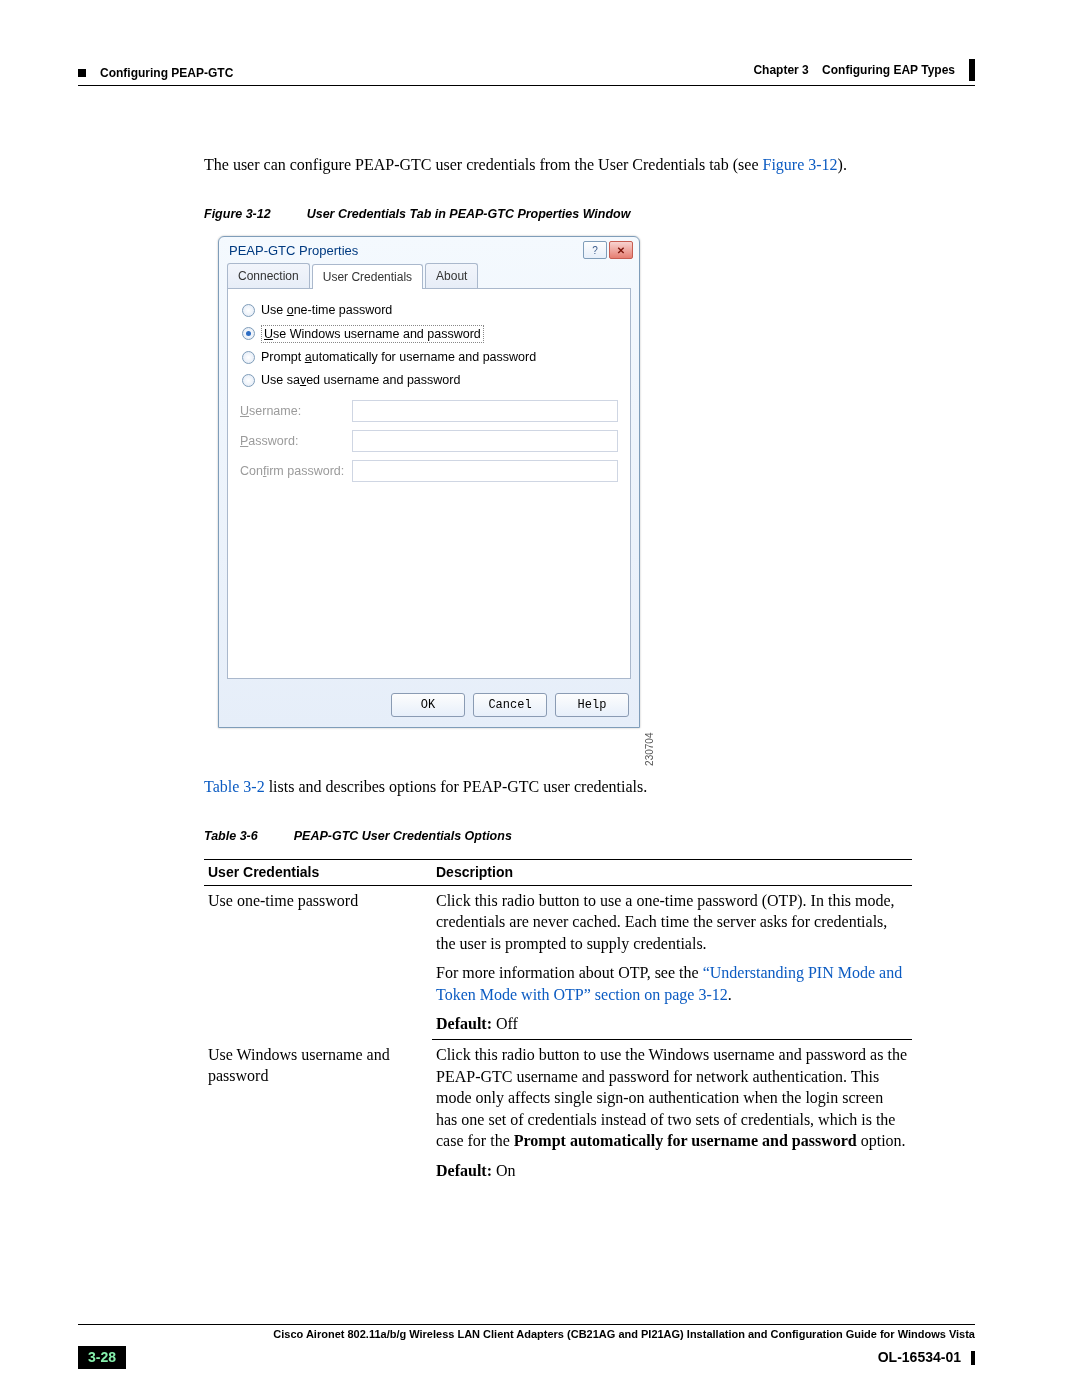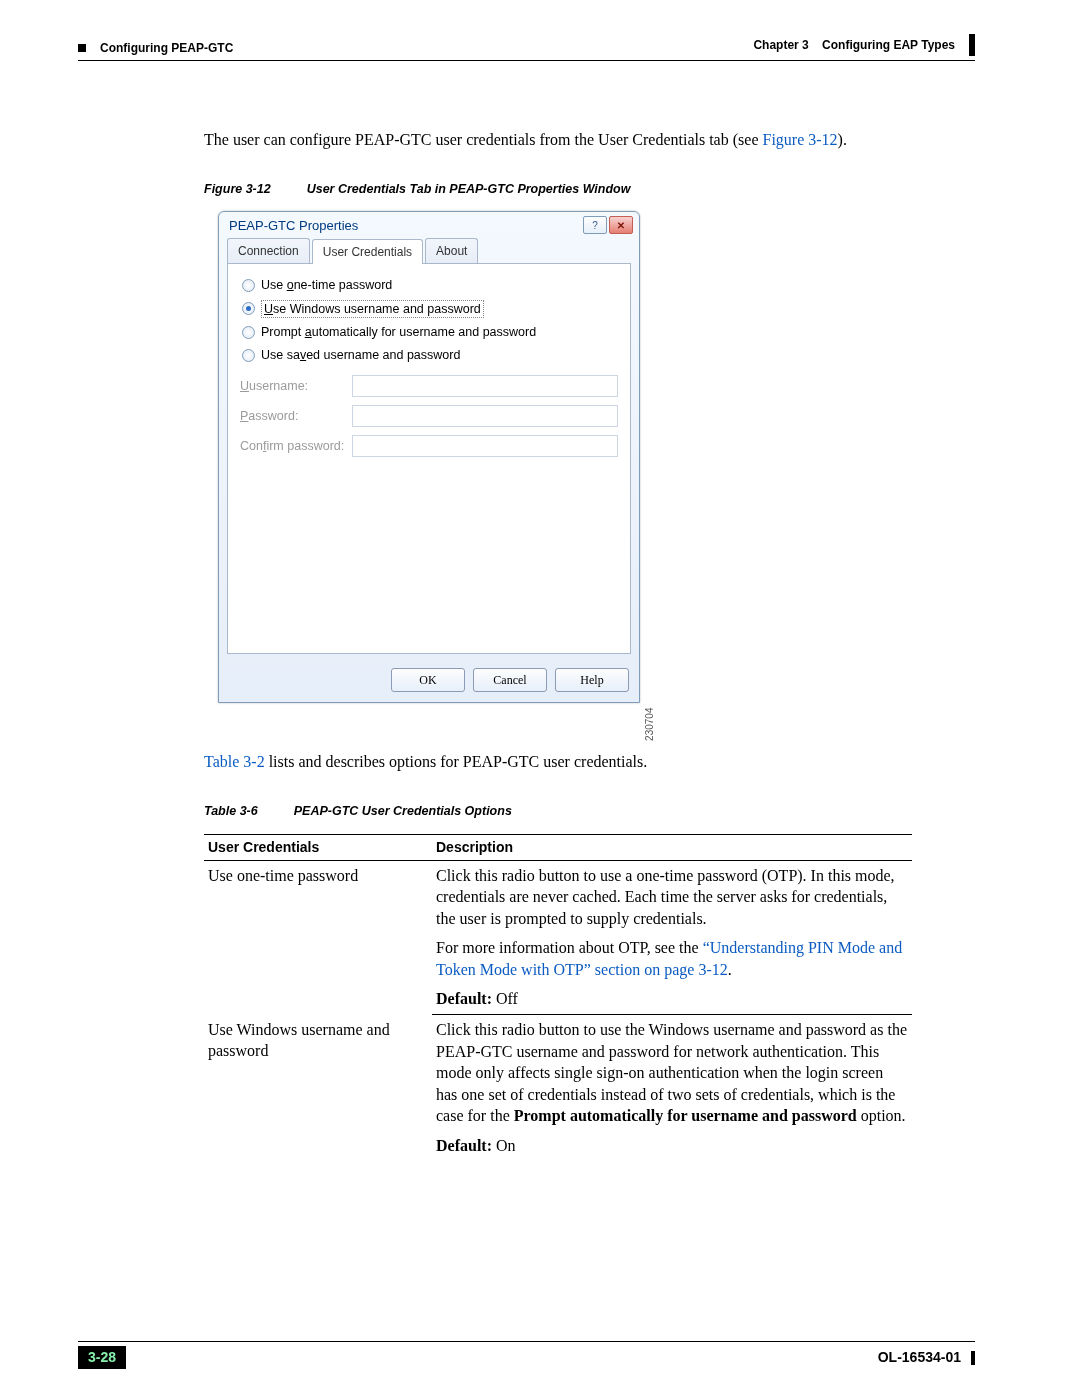--- a/index.html
+++ b/index.html
@@ -9,21 +9,21 @@
     background: #fff;
     margin: 0;
     padding: 0;
     line-height: 1.35;
   }
   .page {
     width: 1065px;
     height: 1397px;
     position: relative;
     box-sizing: border-box;
-    padding: 34px 90px 48px 78px;
+    padding: 59px 90px 48px 78px;
   }
   
   .hdr {
     display: flex;
     justify-content: space-between;
     align-items: flex-end;
     font-family: Arial, Helvetica, sans-serif;
     font-weight: bold;
     font-size: 12px;
   }
@@ -197,21 +197,21 @@
     justify-content: flex-end;
     gap: 8px;
     padding: 6px 10px 10px 0;
   }
   .btn {
     min-width: 72px;
     height: 22px;
     border: 1px solid #8a9bb3;
     border-radius: 3px;
     background: linear-gradient(#fdfdfd,#e7effa);
-    font-family: Liberation Serif, serif;
+    font-family: Liberation Mono, monospace;
     font-size: 12px;
     display: inline-flex;
     align-items: center;
     justify-content: center;
   }
   .figno {
     position: absolute;
     right: -16px;
     bottom: 4px;
     font-family: Arial, sans-serif;
@@ -348,21 +348,21 @@
           <div class="radio-row">
             <span class="dot"></span>
             <span class="lbl"><span>Prompt </span><span class="u">a</span><span>utomatically for username and password</span></span>
           </div>
           <div class="radio-row">
             <span class="dot"></span>
             <span class="lbl"><span>Use sa</span><span class="u">v</span><span>ed username and password</span></span>
           </div>
           <div class="fields">
             <div class="frow">
-              <label><span class="u">U</span><span>username:</span></label>
+              <label><span class="u">U</span><span>sername:</span></label>
               <div class="tin"></div>
             </div>
             <div class="frow">
               <label><span class="u">P</span><span>assword:</span></label>
               <div class="tin"></div>
             </div>
             <div class="frow">
               <label><span>Con</span><span class="u">f</span><span>irm password:</span></label>
               <div class="tin"></div>
             </div>
@@ -413,20 +413,21 @@
       <tr>
         <td class="nb"><span class="bold">Default:</span><span> On</span></td>
       </tr>
     </tbody>
       </table>
 
   </div>
 
   <div class="footer">
     <hr class="foot-rule">
+    <div class="foot-title">Cisco Aironet 802.11a/b/g Wireless LAN Client Adapters (CB21AG and PI21AG) Installation and Configuration Guide for Windows Vista</div>
     <div class="foot-row">
       <div class="pgnum-wrap">
         <span class="pgnum">3-28</span>
       </div>
       <div class="ol">
         <span>OL-16534-01</span>
         <span class="tick"></span>
       </div>
     </div>
   </div>

